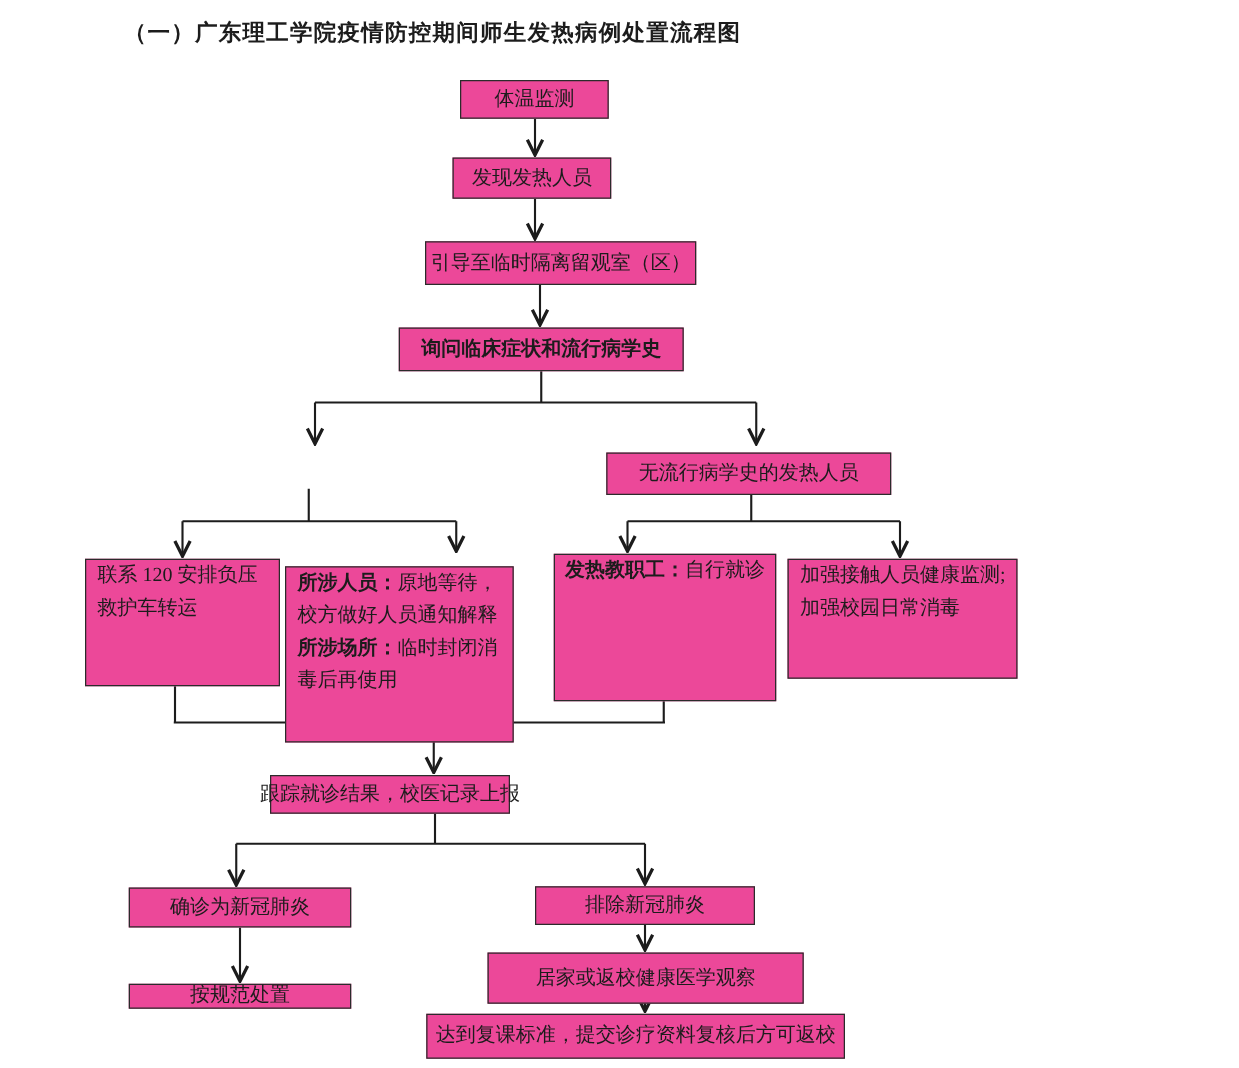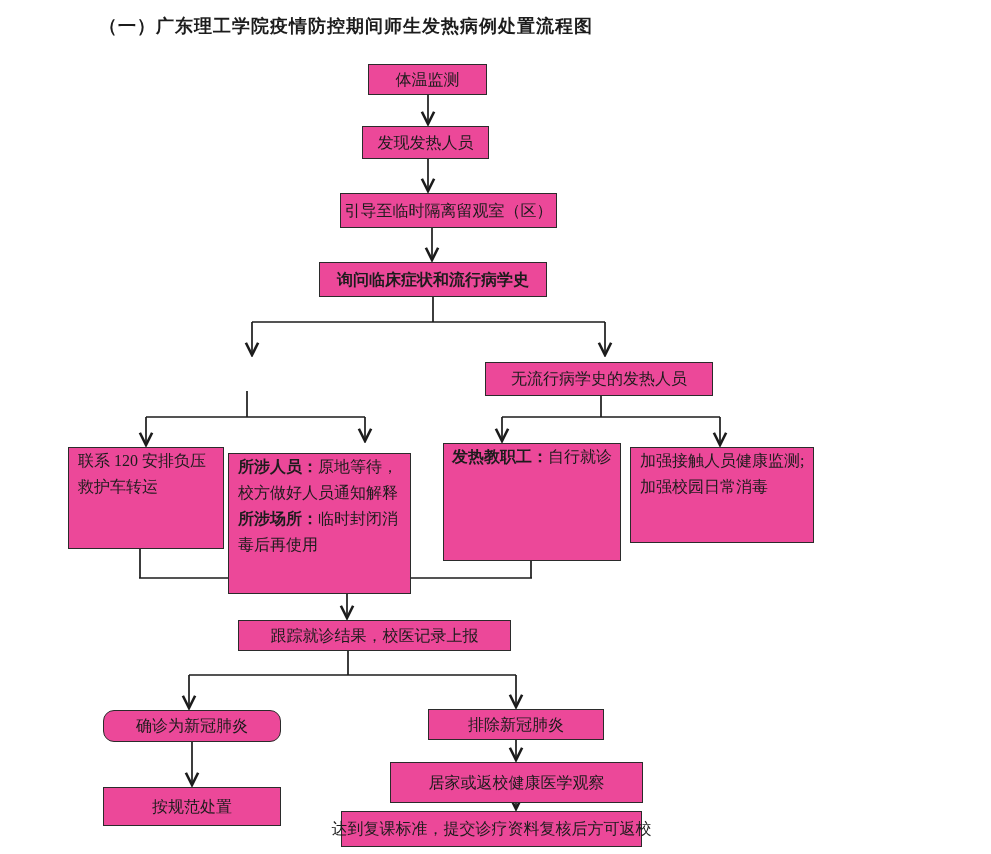--- a/index.html
+++ b/index.html
@@ -110,25 +110,25 @@
 
   <div class="node multi" style="left:443px; top:443px; width:178px; height:118px; padding-left:8px;">
     <p><span class="lbl">发热教职工：</span><span>自行就诊</span></p>
   </div>
 
   <div class="node multi" style="left:630px; top:447px; width:184px; height:96px;">
     <p>加强接触人员健康监测;</p>
     <p>加强校园日常消毒</p>
   </div>
 
-  <div class="node center" style="left:238px; top:620px; width:273px; height:31px;">跟踪就诊结果，校医记录上报</div>
+  <div class="node center" style="left:216px; top:620px; width:192px; height:31px;">跟踪就诊结果，校医记录上报</div>
 
-  <div class="node center" style="left:103px; top:710px; width:178px; height:32px;border-radius:11px;">确诊为新冠肺炎</div>
+  <div class="node center" style="left:103px; top:710px; width:178px; height:32px;">确诊为新冠肺炎</div>
 
   <div class="node center" style="left:428px; top:709px; width:176px; height:31px;">排除新冠肺炎</div>
 
-  <div class="node center" style="left:103px; top:787px; width:178px; height:39px;">按规范处置</div>
+  <div class="node center" style="left:103px; top:787px; width:178px; height:20px;">按规范处置</div>
 
   <div class="node center" style="left:390px; top:762px; width:253px; height:41px;">居家或返校健康医学观察</div>
 
-  <div class="node center" style="left:341px; top:811px; width:301px; height:36px;">达到复课标准，提交诊疗资料复核后方可返校</div>
+  <div class="node center" style="left:341px; top:811px; width:335px; height:36px;">达到复课标准，提交诊疗资料复核后方可返校</div>
 
 </div>
 
 </body></html>

